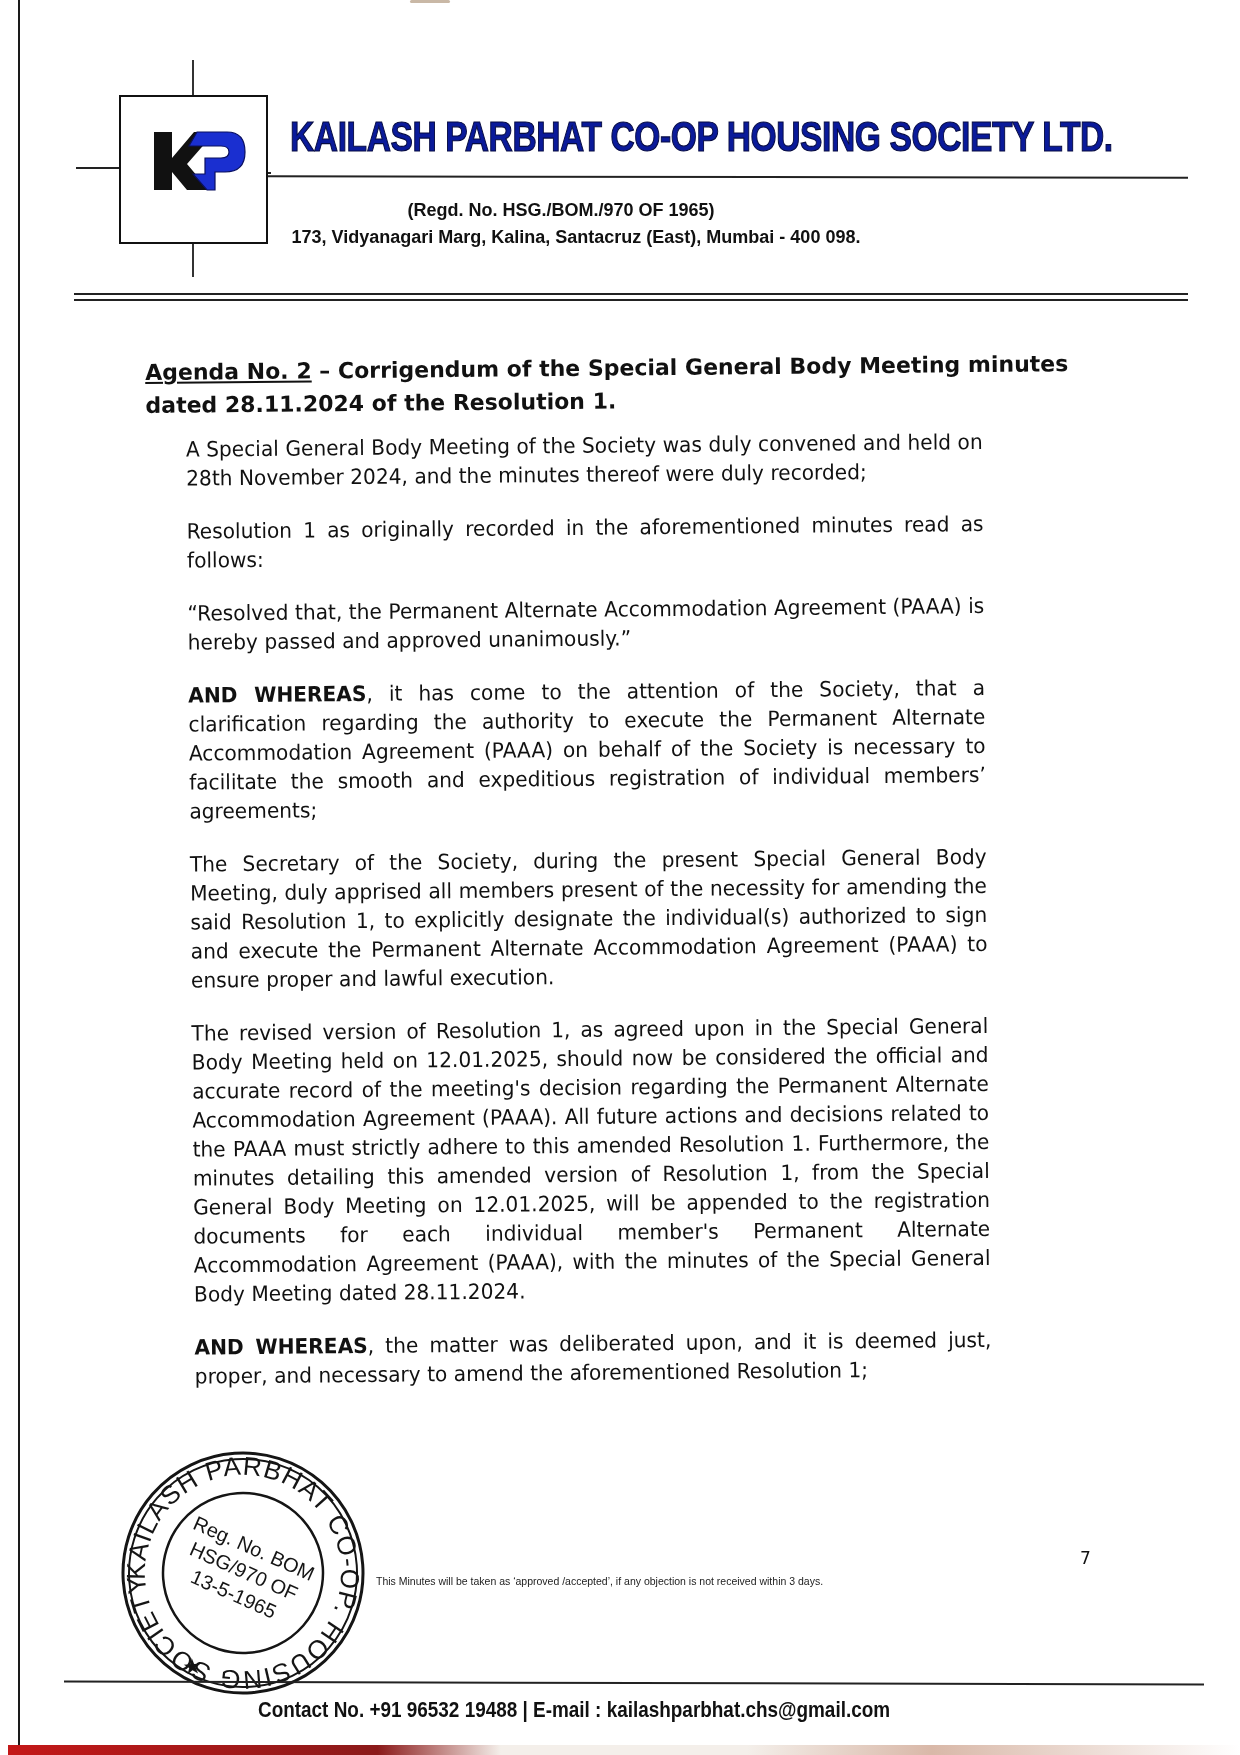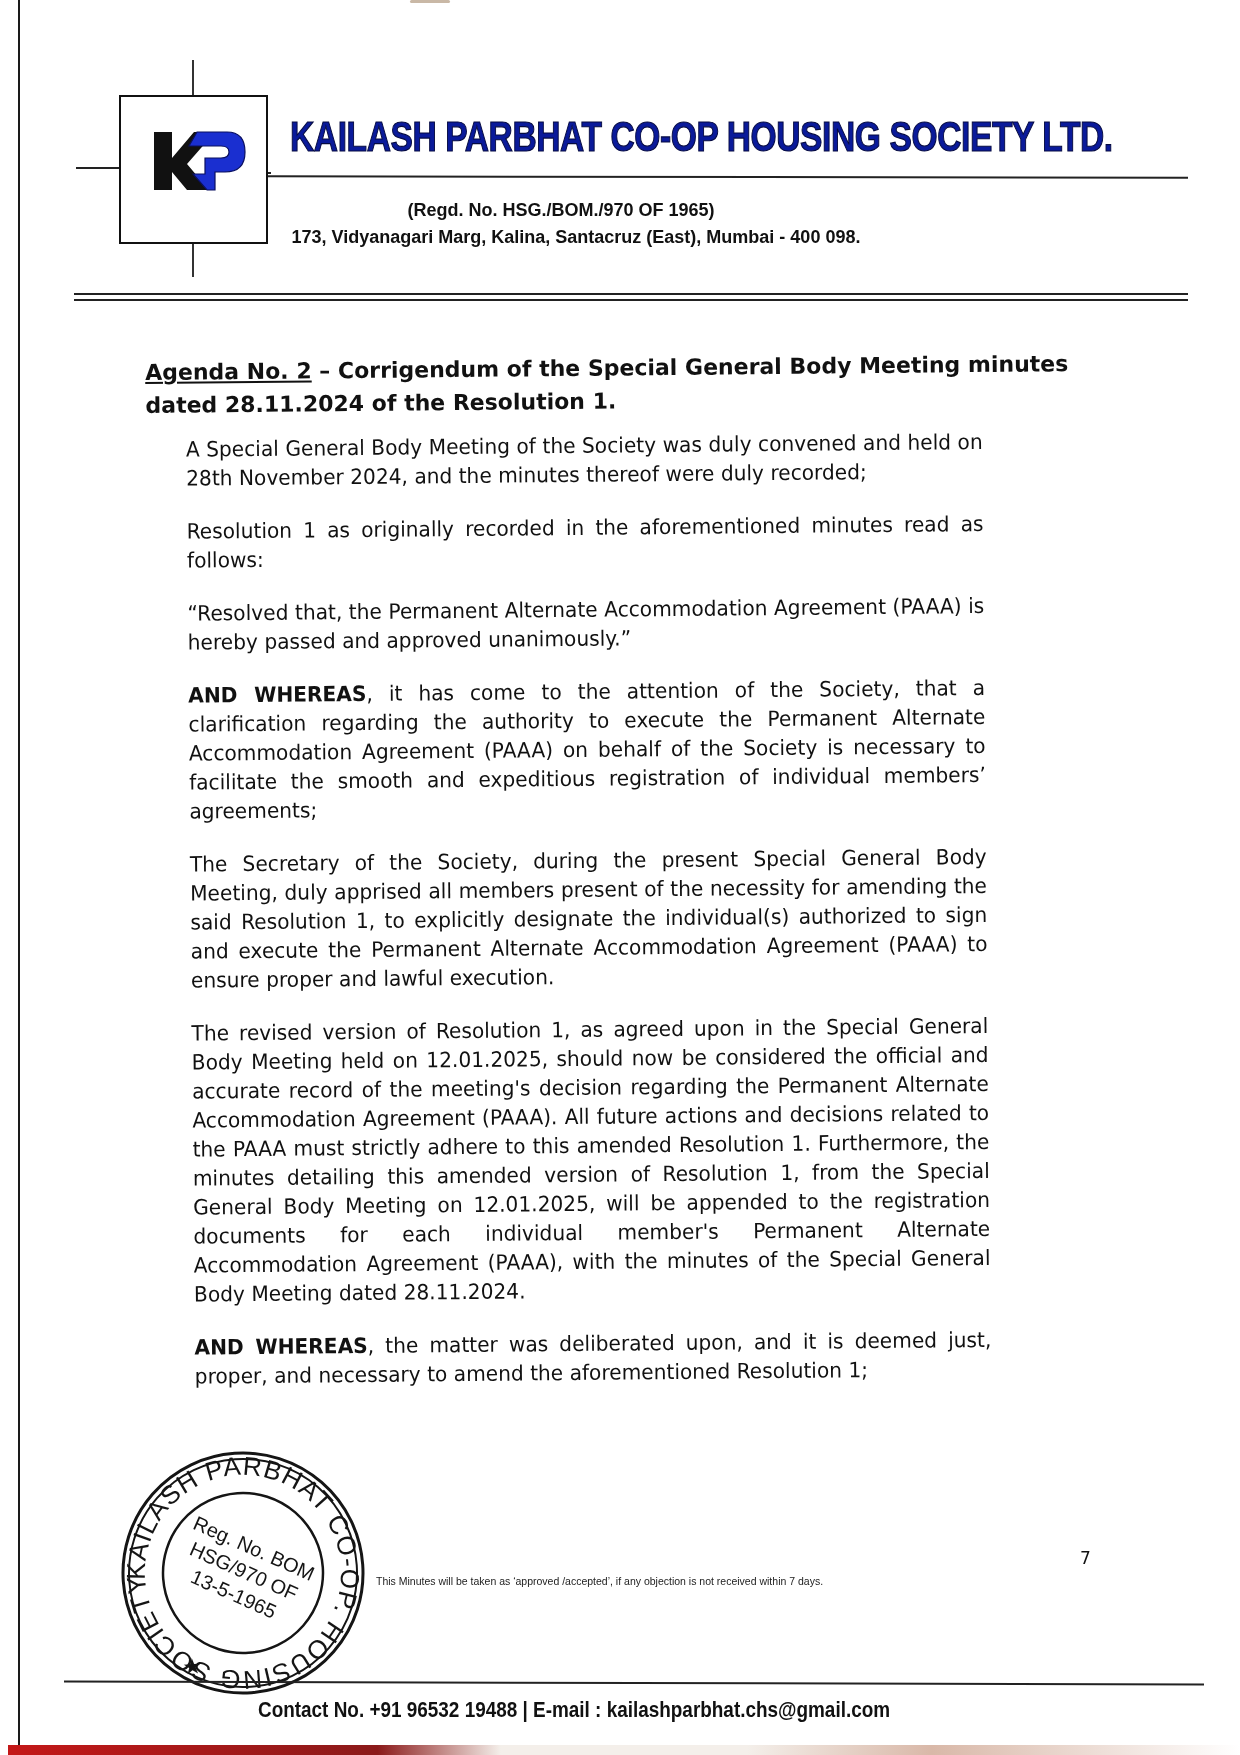--- a/index.html
+++ b/index.html
@@ -97,17 +97,17 @@
     <textPath href="#sealArc" startOffset="0">KAILASH PARBHAT CO-OP. HOUSING SOCIETY LTD.</textPath>
   </text>
   <g transform="rotate(28 125 125)" font-family="Liberation Sans, sans-serif" font-size="20" fill="#151515" text-anchor="middle">
     <text x="125" y="105">Reg. No. BOM</text>
     <text x="125" y="130">HSG/970 OF</text>
     <text x="125" y="155">13-5-1965</text>
   </g>
   <text x="58" y="222" font-size="22" fill="#151515">★</text>
 </svg>
 
-<div class="note">This Minutes will be taken as ‘approved /accepted’, if any objection is not received within 7 days.</div>
+<div class="note">This Minutes will be taken as ‘approved /accepted’, if any objection is not received within 3 days.</div>
 <div class="page-no">7</div>
 <div class="footer-line"></div>
 <div class="contact">Contact No. +91 96532 19488  | E-mail : kailashparbhat.chs@gmail.com</div>
 <div class="bottom-stripe"></div>
 
 </body></html>

